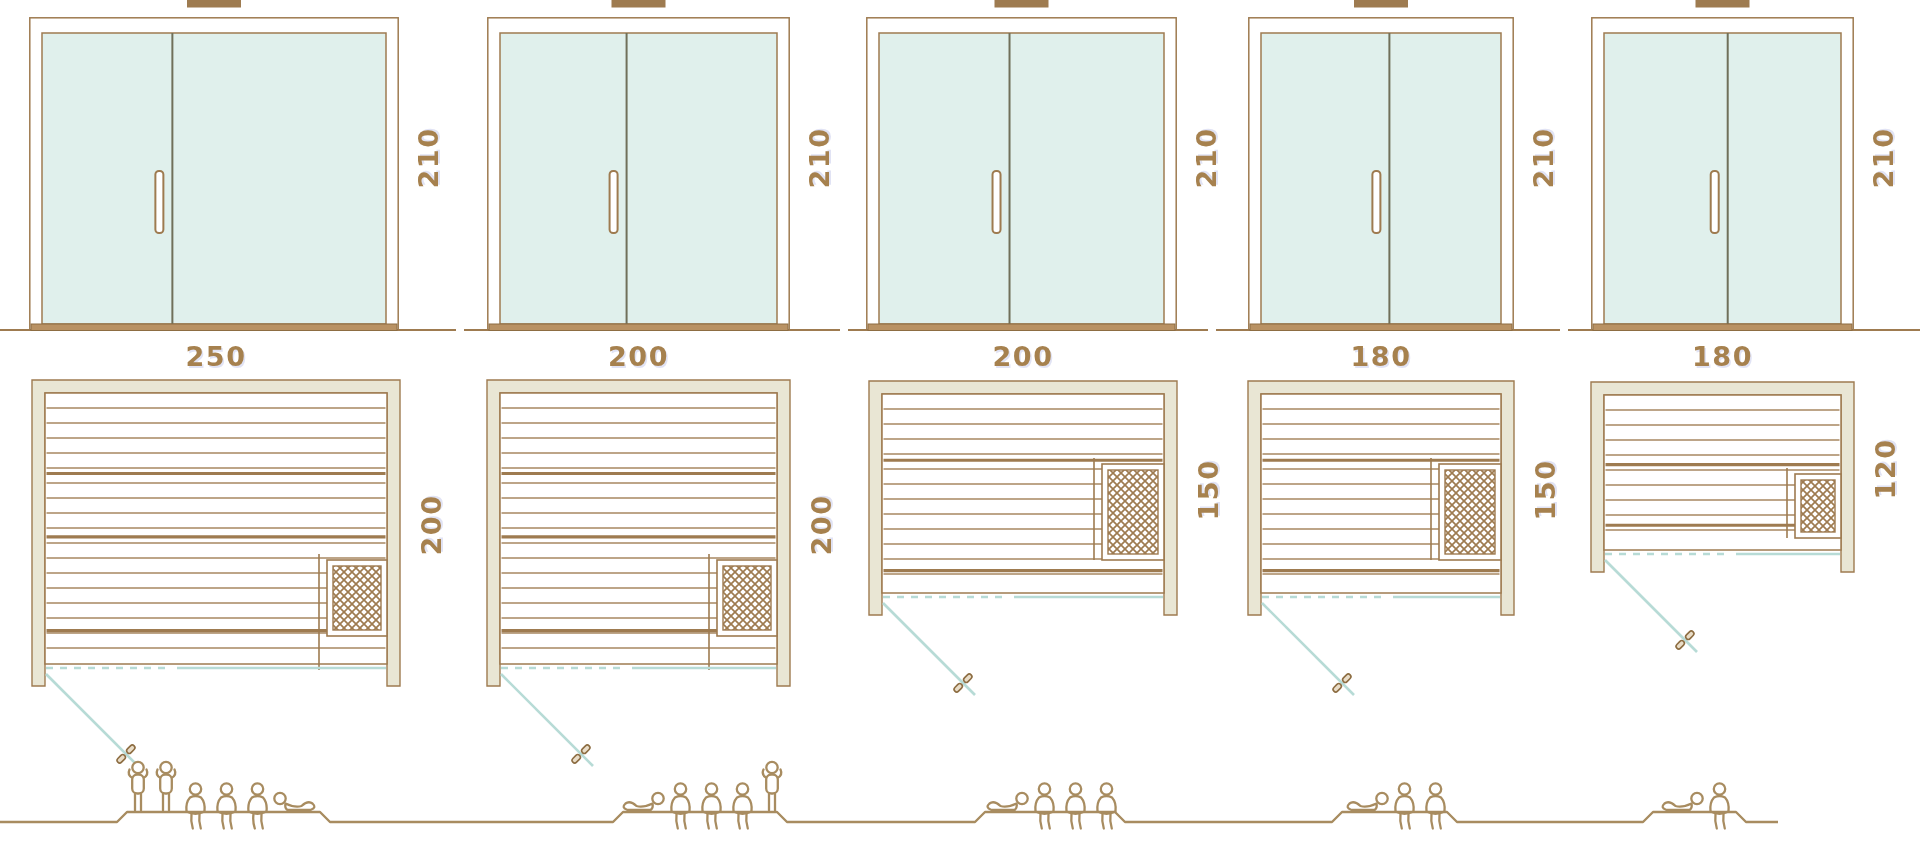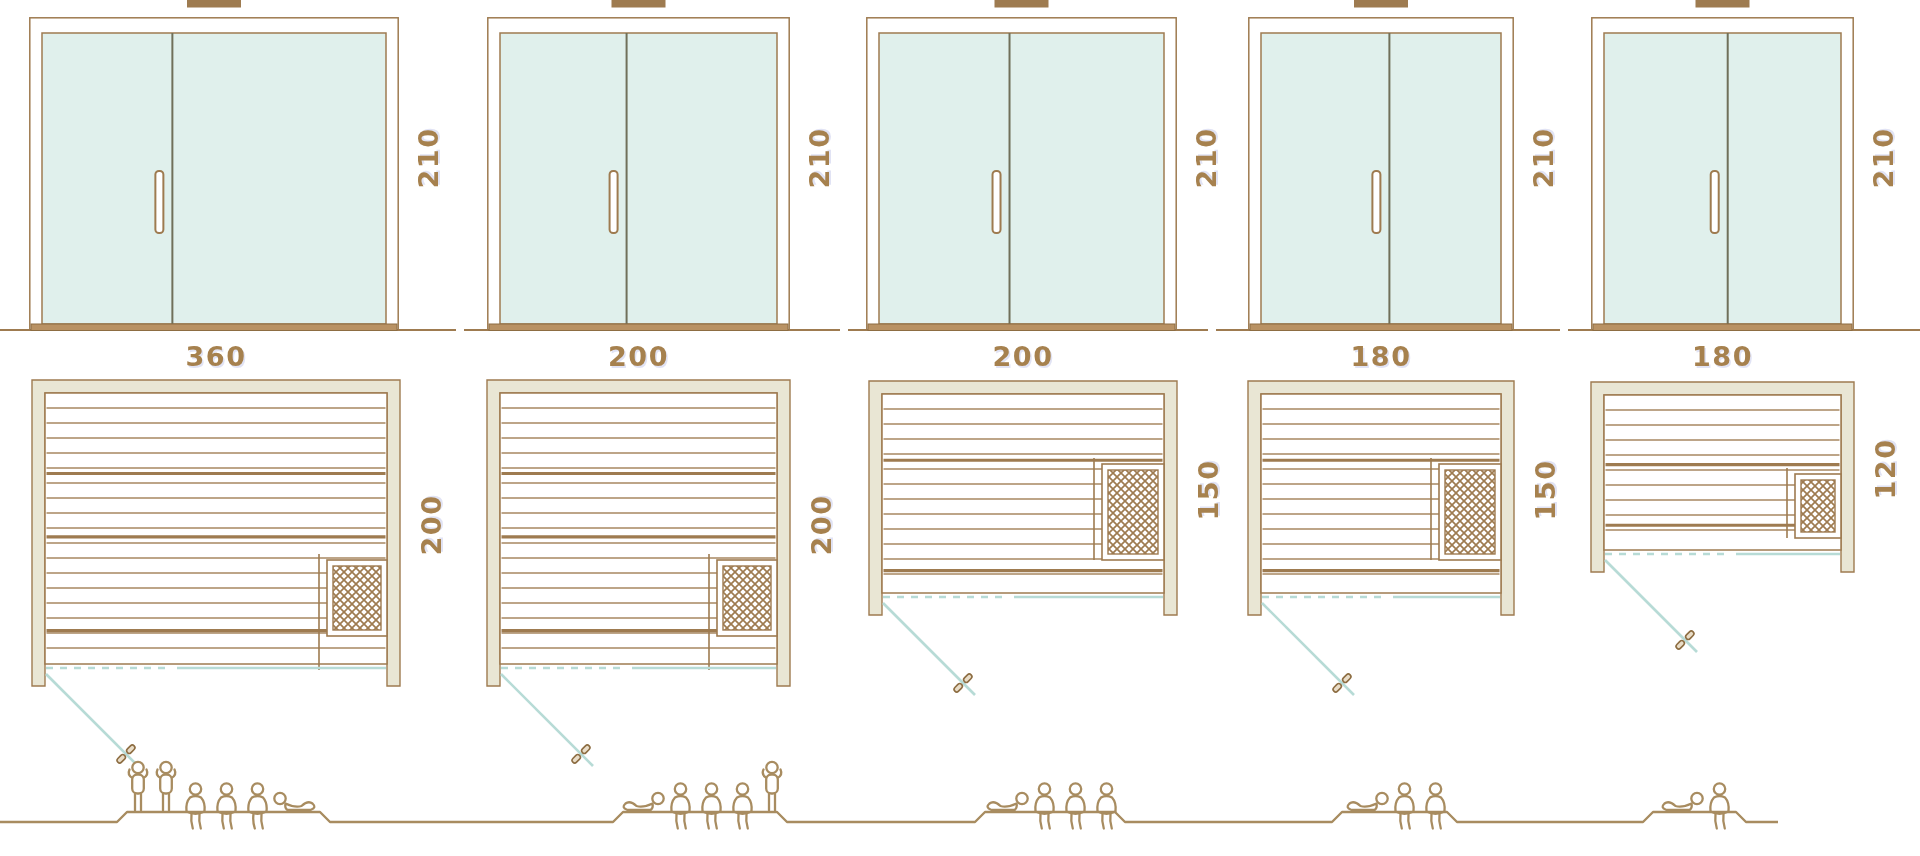--- a/index.html
+++ b/index.html
@@ -32,21 +32,21 @@
     <div class="ground" style="left:0px;width:456px"></div>
   <svg class="abs" style="left:29px;top:0" width="370" height="336" viewBox="0 0 370 336">
     <rect x="158" y="0" width="54" height="7.5" fill="#9e7b50"></rect>
     <rect x="0.8" y="17.8" width="368.4" height="312" fill="#ffffff" stroke="#9e7b50" stroke-width="1.5"></rect>
     <rect x="13" y="33" width="344" height="291" fill="#e0f0ec" stroke="#9e7b50" stroke-width="1.5"></rect>
     <line x1="143.376" y1="33" x2="143.376" y2="324" stroke="#70705a" stroke-width="2"></line>
     <rect x="126.376" y="171" width="8" height="62" rx="3.5" fill="#ffffff" stroke="#9e7b50" stroke-width="2"></rect>
     <rect x="2" y="324" width="366" height="6.5" fill="#b99264" stroke="#8d6d42" stroke-width="1"></rect>
   </svg>
     <div class="dim vert" style="left:384px;top:142px;width:90px;height:32px">210</div>
-    <div class="dim" style="left:32px;top:341px;width:368px">360</div>
+    <div class="dim" style="left:32px;top:341px;width:368px">250</div>
     <div class="dim vert" style="left:387px;top:509px;width:90px;height:32px">200</div>
   <svg class="abs" style="left:27px;top:375px" width="378" height="415" viewBox="-5 -5 378 415">
     <defs>
       <pattern id="xh0" width="8" height="8" patternUnits="userSpaceOnUse">
         <rect width="8" height="8" fill="#ffffff"></rect>
         <path d="M0,8 L8,0 M0,0 L8,8" stroke="#9e7b50" stroke-width="1.7"></path>
       </pattern>
     </defs>
     <path d="M0,0 H368 V306 H355 V13 H13 V306 H0 Z" fill="#e9e6d4" stroke="#9e7b50" stroke-width="1.4"></path>
     <rect x="13" y="13" width="342" height="271" fill="#ffffff" stroke="#9e7b50" stroke-width="1.5"></rect>

